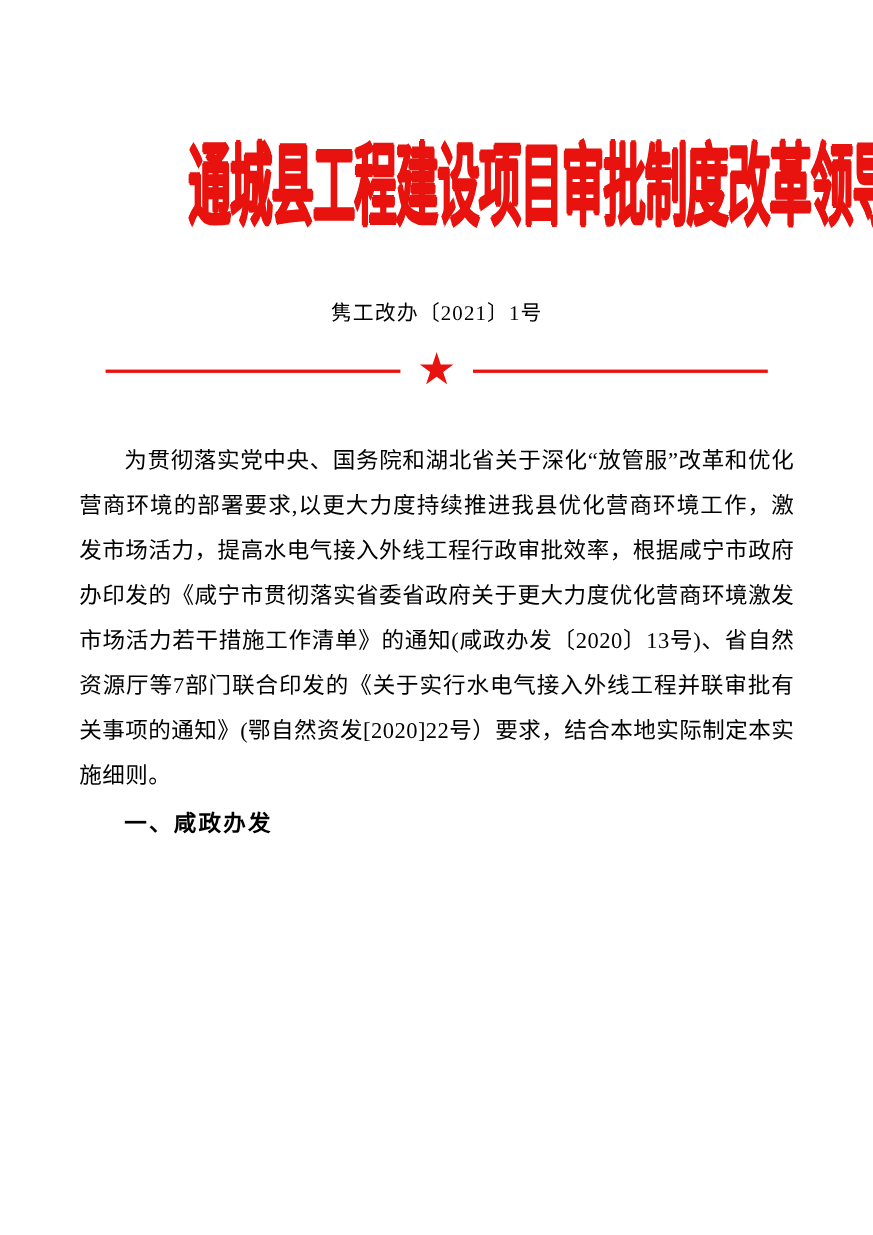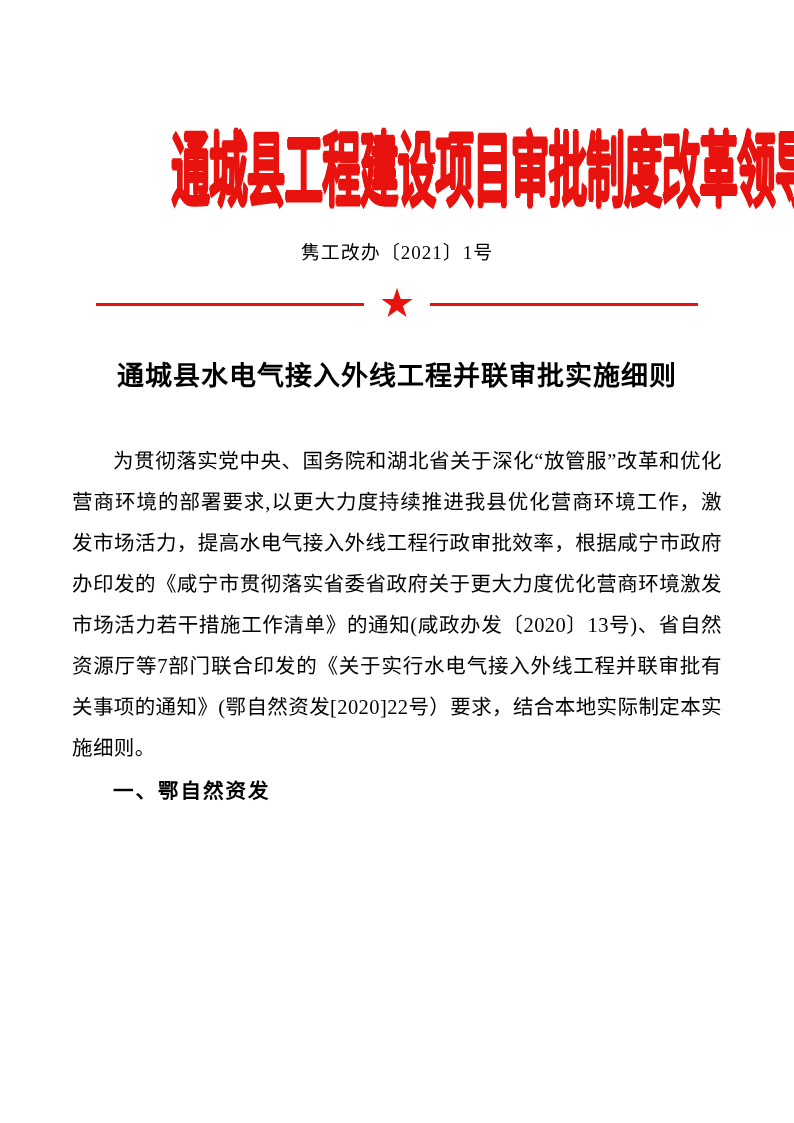--- a/index.html
+++ b/index.html
@@ -42,21 +42,21 @@
     transform-origin: center center;
     text-shadow:
        1px 0 0 #e8130e,
       -1px 0 0 #e8130e,
        0 1px 0 #e8130e,
        0 -1px 0 #e8130e;
   }
 
   
   .doc-number {
-    margin-top: 40px;
+    margin-top: 72px;
     text-align: center;
     font-size: 19px;
     letter-spacing: 1px;
     font-family: "Liberation Serif", "DejaVu Serif", serif;
     color: #000;
   }
 
   
   .red-rule {
     margin-top: 26px;
@@ -120,20 +120,19 @@
   </div>
 
   <div class="doc-number">隽工改办〔2021〕1号</div>
 
   <div class="red-rule">
     <div class="bar left"></div>
     <div class="star">★</div>
     <div class="bar right"></div>
   </div>
 
-  <h1 class="doc-title">通城县水电气接入外线工程并联审批实施细则</h1>
 
   <div class="body-text">
     <p>为贯彻落实党中央、国务院和湖北省关于深化“放管服”改革和优化营商环境的部署要求,以更大力度持续推进我县优化营商环境工作，激发市场活力，提高水电气接入外线工程行政审批效率，根据咸宁市政府办印发的《咸宁市贯彻落实省委省政府关于更大力度优化营商环境激发市场活力若干措施工作清单》的通知(咸政办发〔2020〕13号)、省自然资源厅等7部门联合印发的《关于实行水电气接入外线工程并联审批有关事项的通知》(鄂自然资发[2020]22号）要求，结合本地实际制定本实施细则。</p>
-    <p class="section-heading">一、鄂自然资发</p>
+    <p class="section-heading">一、咸政办发</p>
   </div>
 
 </div>
 
 </body></html>

